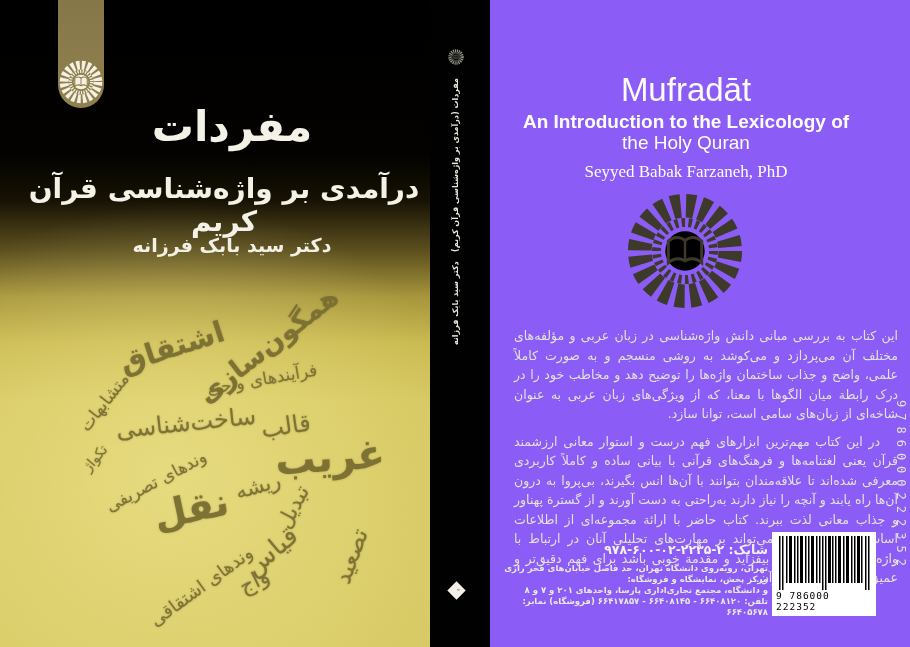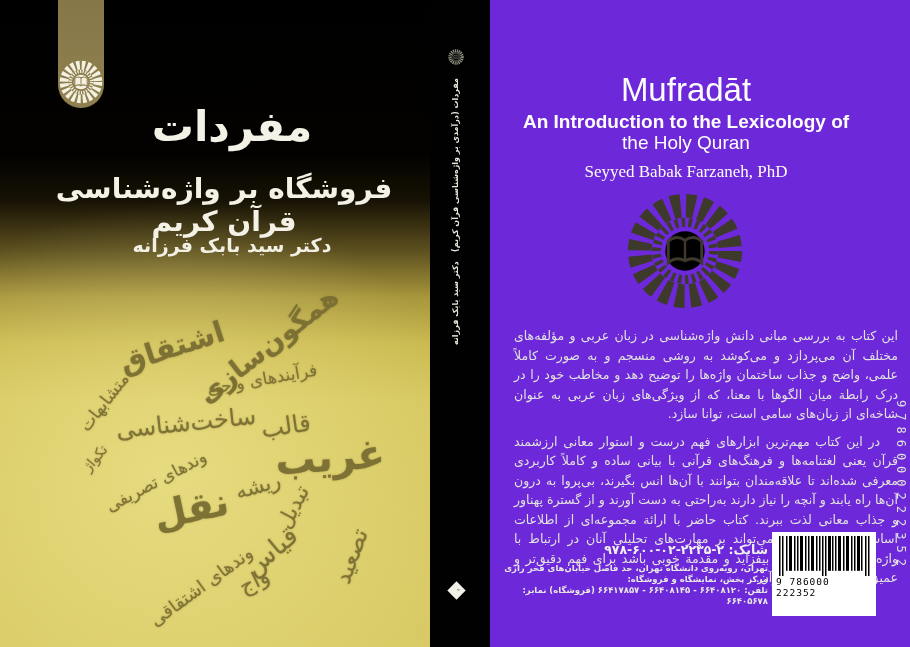--- a/index.html
+++ b/index.html
@@ -31,39 +31,39 @@
     color:#e9e7dd;font-size:8px;font-weight:bold;line-height:11px;}
   .spine-author{position:absolute;left:451px;top:345px;transform:rotate(-90deg);
     transform-origin:top left;white-space:nowrap;direction:rtl;
     color:#e9e7dd;font-size:8px;font-weight:bold;line-height:10px;}
   .spine-diamond{position:absolute;left:450px;top:584px;width:13px;height:13px;
     background:#f2f0e8;transform:rotate(45deg);}
   .spine-diamond span{position:absolute;left:0;top:1px;width:13px;text-align:center;
     transform:rotate(-45deg);font-size:6px;color:#222;letter-spacing:-1px;}
 
   
-  .back{position:absolute;left:490px;top:0;width:420px;height:647px;background:#6d28d9;}
+  .back{position:absolute;left:490px;top:0;width:420px;height:647px;background:#8b5cf6;}
   .eng{position:absolute;left:0;top:72px;width:392px;text-align:center;color:#fdfdfb;
        font-family:"Liberation Sans",sans-serif;}
   .eng .t1{font-size:33px;font-weight:400;line-height:36px;}
   .eng .t2{font-size:19px;font-weight:bold;line-height:21px;margin-top:3px;}
   .eng .t3{font-size:19px;font-weight:normal;line-height:21px;}
   .eng .t4{font-size:17px;margin-top:9px;font-family:"Liberation Serif",serif;}
   .emblem{position:absolute;left:136px;top:192px;}
   .blurb{position:absolute;left:16px;top:318px;width:400px;direction:rtl;
     text-align:justify;color:#e2e2e0;font-size:12.5px;line-height:19.5px;}
   .blurb p{margin:8px;}
   .blurb p.p2{text-indent:18px;}
   .info{position:absolute;right:142px;top:541px;width:270px;direction:rtl;
     text-align:right;color:#f0f0ee;}
   .isbn-line,.price-line{font-size:12.5px;font-weight:bold;line-height:17px;}
   .ltr{direction:ltr;unicode-bidi:bidi-override;display:inline-block;}
   .dist{margin-top:5px;font-size:8.5px;font-weight:bold;line-height:11px;color:#e8e8e6;}
   .barcode{position:absolute;left:282px;top:532px;width:104px;height:84px;background:#fff;
-    display:flex;flex-direction:column;align-items:center;padding:4px 4px 18px 4px;box-sizing:border-box;}
+    display:flex;flex-direction:column;align-items:center;padding:4px 4px 4px 4px;box-sizing:border-box;}
   .barcode svg{flex:1;width:94px;}
   .barcode .num{font-family:"DejaVu Sans Mono",monospace;font-size:9.5px;color:#000;
     letter-spacing:1px;line-height:11px;}
   .edge-isbn{position:absolute;left:418px;top:400px;transform:rotate(90deg);
     transform-origin:top left;white-space:nowrap;color:#e0e0de;
     font-family:"DejaVu Sans Mono",monospace;font-size:12px;letter-spacing:6px;}
 </style>
 </head>
 <body>
 
@@ -100,21 +100,21 @@
     <span class="wc" style="left:254px;top:581px;font-size:22px;transform:translate(-50%,-50%) rotate(-26deg);">واج</span>
     <span class="wc" style="left:201px;top:586px;font-size:18px;transform:translate(-50%,-50%) rotate(-36deg);">وندهای اشتقاقی</span>
 
     <div class="logo-tab">
       <svg width="44" height="44" style="--ray:#f4f0e2;--core:#f4f0e2;--book:#8a7c4e;">
           <use href="#rosette"></use>
         </svg>
     </div>
 
     <div class="f-title">مفردات</div>
-    <div class="f-sub">فروشگاه بر واژه‌شناسی قرآن کریم</div>
+    <div class="f-sub">درآمدی بر واژه‌شناسی قرآن کریم</div>
     <div class="f-author">دکتر سید بابک فرزانه</div>
   </div>
 
   <div class="spine"></div>
   <svg class="spine-emblem" width="16" height="16" style="--ray:#8f8f82;--core:#111;--book:#8f8f82;">
       <use href="#rosette"></use>
     </svg>
   <div class="spine-title">مفردات (درآمدی بر واژه‌شناسی قرآن کریم)</div>
   <div class="spine-author">دکتر سید بابک فرزانه</div>
   <div class="spine-diamond">
@@ -140,20 +140,21 @@
     </div>
 
     <div class="info">
       <div class="isbn-line">
         <span>شابک:</span>
         <span class="ltr">۹۷۸-۶۰۰-۰۲-۲۲۳۵-۲</span>
       </div>
       <div class="dist">
         <div>تهران، روبه‌روی دانشگاه تهران، حد فاصل خیابان‌های فخر رازی</div>
         <div>مرکز پخش، نمایشگاه و فروشگاه:</div>
+        <div>و دانشگاه، مجتمع تجاری‌اداری پارسا، واحدهای ۲۰۱ و ۷ و ۸</div>
         <div>تلفن: ۶۶۴۰۸۱۲۰ - ۶۶۴۰۸۱۴۵ - ۶۶۴۱۷۸۵۷ (فروشگاه)   نمابر: ۶۶۴۰۵۶۷۸</div>
       </div>
     </div>
 
     <div class="barcode">
       <svg viewBox="0 0 94 54" preserveAspectRatio="none">
         <rect x="2" y="0" width="1.5" height="54" fill="#000"></rect>
           <rect x="5" y="0" width="1.5" height="54" fill="#000"></rect>
         <rect x="9" y="0" width="1.5" height="47" fill="#000"></rect>
           <rect x="12" y="0" width="3" height="47" fill="#000"></rect>

